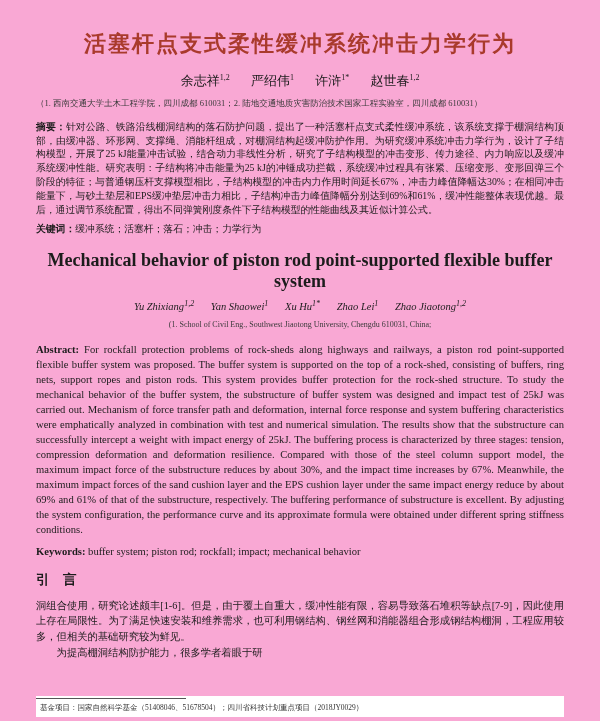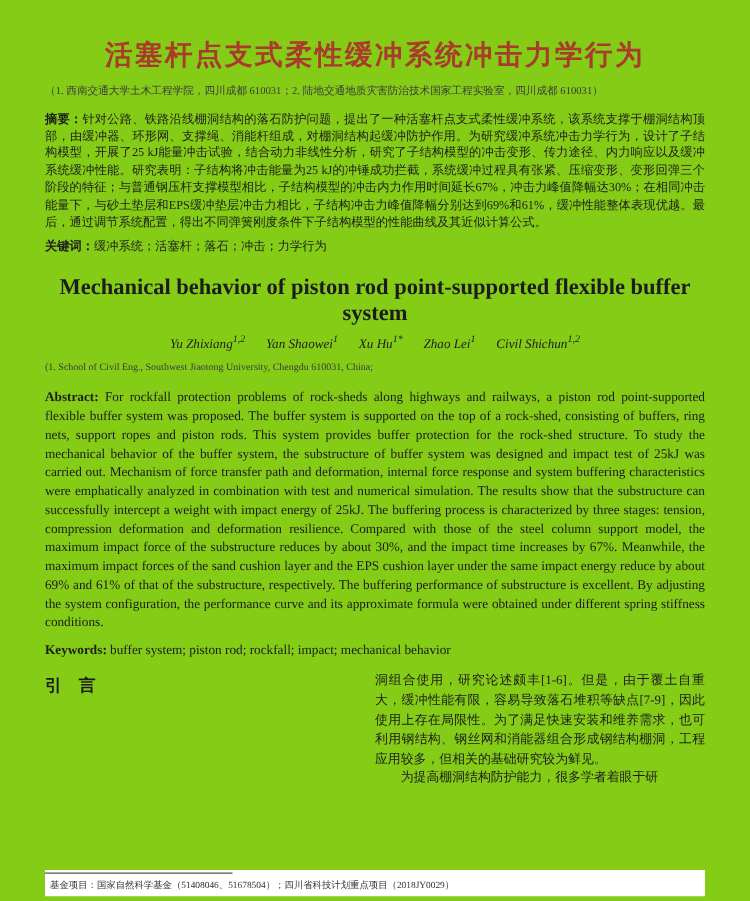--- a/index.html
+++ b/index.html
@@ -1,74 +1,80 @@
 <!DOCTYPE html>
 <html style="--title-color: #a93a2c;"><head>
 <meta charset="utf-8">
 <style>
   html,body { margin:0; padding:0; background:#e9e9e9; }
   .page {
-    width:600px; height:721px; margin:0 auto; background:#84cc16;
+    width:600px; height:721px; margin:0 auto; background:#f9a8d4;
     outline:1px solid #d6d6d6; box-sizing:border-box;
     padding:26px 36px 0; position:relative; overflow:hidden;
     font-family:"Liberation Serif","DejaVu Serif",serif; color:#1c1c1c;
   }
   sup { font-size:8px; line-height:0; }
   .title-cn {
     font-family:"Liberation Sans","DejaVu Sans",sans-serif;
     font-weight:bold; font-size:22px; line-height:1.3; letter-spacing:2px;
     text-align:center; margin:4px 0 0; color:var(--title-color,#a93a2c);
   }
   .authors-cn { text-align:center; margin-top:13px; font-size:13px; }
   .authors-cn .author { margin:0 9px; white-space:nowrap; }
   .affil-cn { text-align:left; margin-top:8px; font-size:8.5px; color:#3a3a3a; }
   .abs-cn { font-size:9.8px; line-height:1.42; text-align:justify; margin:10px 0 0; }
   .kw-cn  { font-size:9.8px; line-height:1.42; text-align:justify; margin:5px 0 0; }
   .lbl { font-weight:bold; }
   .en-title { text-align:center; font-size:18px; font-weight:bold; margin:14px 0 0; }
   .en-authors { text-align:center; font-style:italic; margin-top:9px; font-size:10.5px; }
   .en-authors .author { margin:0 7px; white-space:nowrap; }
-  .en-affil { font-size:8px; color:#3a3a3a; margin-top:7px; line-height:1.5; }
+  .en-affil { text-align:center; font-size:8px; color:#3a3a3a; margin-top:7px; line-height:1.5; }
   .en-affil div { margin:0; }
   .en-abs { font-size:10.6px; line-height:1.42; text-align:justify; margin:11px 0 0; }
   .en-kw  { font-size:10.6px; line-height:1.42; margin:7px 0 0; }
-  .columns { display:flex; margin-top:9px; }
+  .columns { display:flex; margin-top:9px;flex-direction:column; }
   .col { flex:1; font-size:10.3px; line-height:1.52; text-align:justify; }
   .col p { margin:0; }
   .section-title {
     font-family:"Liberation Sans","DejaVu Sans",sans-serif;
     font-size:13.5px; font-weight:bold; margin:2px 0 7px;
   }
   .indent { text-indent:2em; }
   .footer { position:absolute; left:36px; right:36px; bottom:4px; background:#ffffff; padding-top:2px; }
   .footnote-rule { width:150px; border-top:1px solid #555; margin:0 0 3px; }
   .footer p { margin:4px; font-size:7.5px; color:#333; }
 </style>
 </head>
 <body>
 
 <div class="page">
 
   <h1 class="title-cn">活塞杆点支式柔性缓冲系统冲击力学行为</h1>
 
+  <div class="authors-cn">
+    <span class="author"><span>余志祥</span><sup>1,2</sup></span>
+    <span class="author"><span>严绍伟</span><sup>1</sup></span>
+    <span class="author"><span>许浒</span><sup>1*</sup></span>
+    <span class="author"><span>赵世春</span><sup>1,2</sup></span>
+  </div>
 
   <div class="affil-cn">（1. 西南交通大学土木工程学院，四川成都 610031；2. 陆地交通地质灾害防治技术国家工程实验室，四川成都 610031）</div>
 
   <p class="abs-cn"><span class="lbl">摘要：</span><span>针对公路、铁路沿线棚洞结构的落石防护问题，提出了一种活塞杆点支式柔性缓冲系统，该系统支撑于棚洞结构顶部，由缓冲器、环形网、支撑绳、消能杆组成，对棚洞结构起缓冲防护作用。为研究缓冲系统冲击力学行为，设计了子结构模型，开展了25 kJ能量冲击试验，结合动力非线性分析，研究了子结构模型的冲击变形、传力途径、内力响应以及缓冲系统缓冲性能。研究表明：子结构将冲击能量为25 kJ的冲锤成功拦截，系统缓冲过程具有张紧、压缩变形、变形回弹三个阶段的特征；与普通钢压杆支撑模型相比，子结构模型的冲击内力作用时间延长67%，冲击力峰值降幅达30%；在相同冲击能量下，与砂土垫层和EPS缓冲垫层冲击力相比，子结构冲击力峰值降幅分别达到69%和61%，缓冲性能整体表现优越。最后，通过调节系统配置，得出不同弹簧刚度条件下子结构模型的性能曲线及其近似计算公式。</span></p>
 
   <p class="kw-cn"><span class="lbl">关键词：</span><span>缓冲系统；活塞杆；落石；冲击；力学行为</span></p>
 
   <h2 class="en-title">Mechanical behavior of piston rod point-supported flexible buffer system</h2>
 
   <div class="en-authors">
     <span class="author"><span>Yu Zhixiang</span><sup>1,2</sup></span>
     <span class="author"><span>Yan Shaowei</span><sup>1</sup></span>
     <span class="author"><span>Xu Hu</span><sup>1*</sup></span>
     <span class="author"><span>Zhao Lei</span><sup>1</sup></span>
-    <span class="author"><span>Civil Shichun</span><sup>1,2</sup></span>
+    <span class="author"><span>Zhao Jiaotong</span><sup>1,2</sup></span>
   </div>
 
   <div class="en-affil">
     <div>(1. School of Civil Eng., Southwest Jiaotong University, Chengdu 610031, China;</div>
   </div>
 
   <p class="en-abs"><span class="lbl">Abstract:</span> <span>For rockfall protection problems of rock-sheds along highways and railways, a piston rod point-supported flexible buffer system was proposed. The buffer system is supported on the top of a rock-shed, consisting of buffers, ring nets, support ropes and piston rods. This system provides buffer protection for the rock-shed structure. To study the mechanical behavior of the buffer system, the substructure of buffer system was designed and impact test of 25kJ was carried out. Mechanism of force transfer path and deformation, internal force response and system buffering characteristics were emphatically analyzed in combination with test and numerical simulation. The results show that the substructure can successfully intercept a weight with impact energy of 25kJ. The buffering process is characterized by three stages: tension, compression deformation and deformation resilience. Compared with those of the steel column support model, the maximum impact force of the substructure reduces by about 30%, and the impact time increases by 67%. Meanwhile, the maximum impact forces of the sand cushion layer and the EPS cushion layer under the same impact energy reduce by about 69% and 61% of that of the substructure, respectively. The buffering performance of substructure is excellent. By adjusting the system configuration, the performance curve and its approximate formula were obtained under different spring stiffness conditions.</span></p>
 
   <p class="en-kw"><span class="lbl">Keywords:</span> <span>buffer system; piston rod; rockfall; impact; mechanical behavior</span></p>
 

